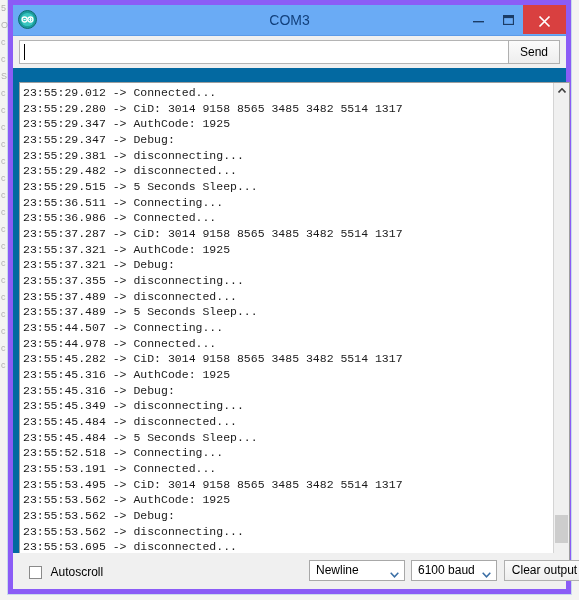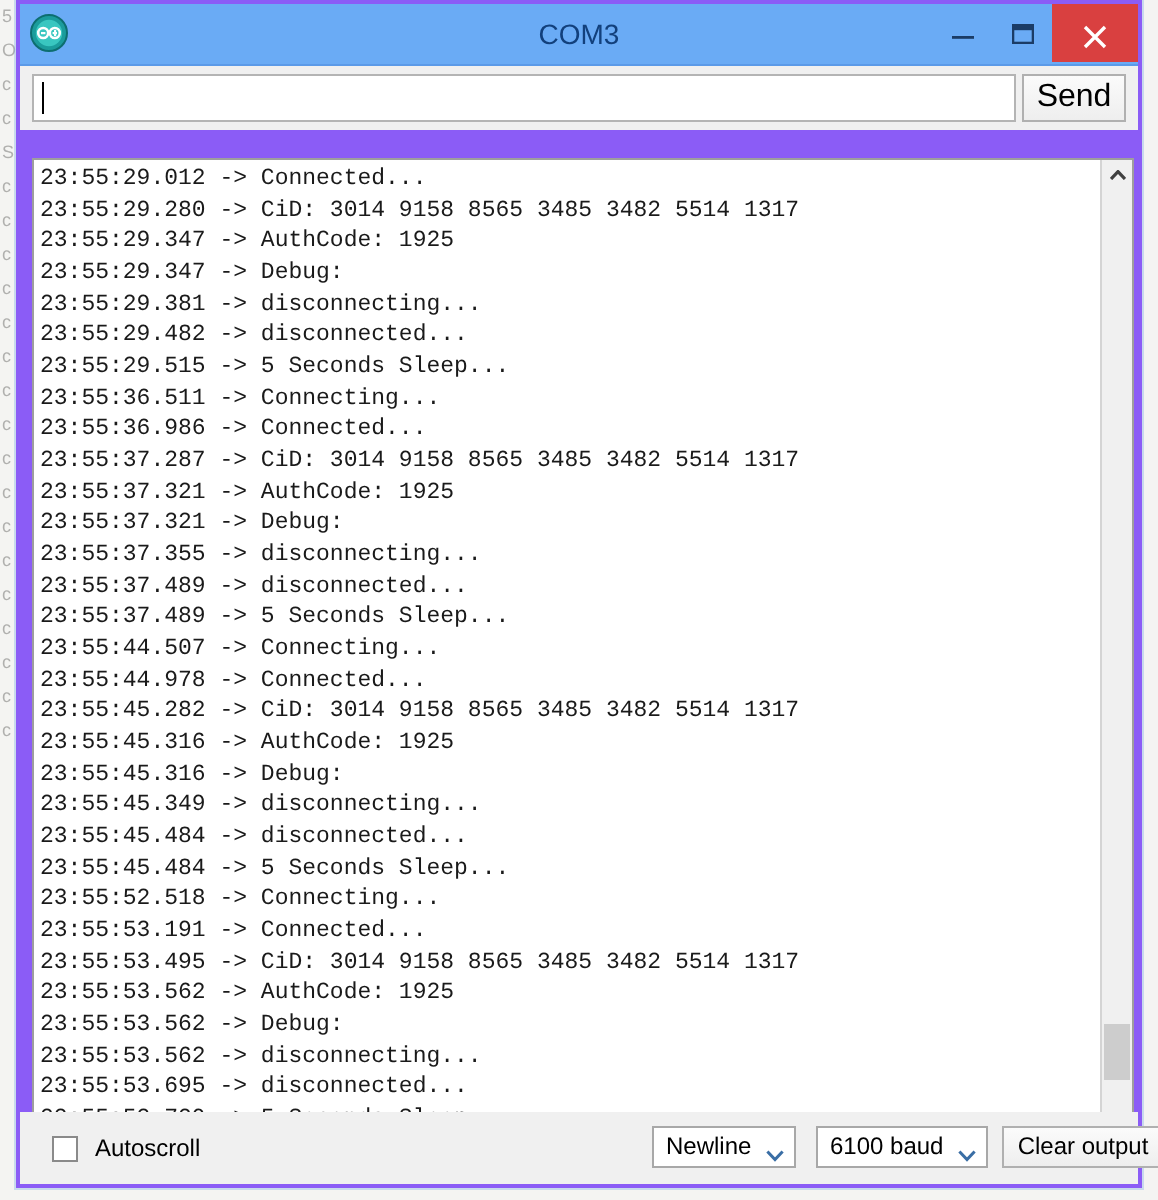--- a/index.html
+++ b/index.html
@@ -34,22 +34,22 @@
   }
   #behind-window-artifacts div { padding-left: 1px; }
 
   
   #serial-monitor-window {
     position: absolute;
     left: 8px;
     top: 0px;
     width: 563px;
     height: 594px;
-    background: #8b5cf6;
-    border: 2px solid #8b5cf6;
+    background: #0369a1;
+    border: 5px solid #8b5cf6;
     box-sizing: border-box;
     box-shadow: 0 0 0 1px rgba(120,170,225,0.35);
   }
 
   
   #title-bar {
     position: relative;
     height: 30px;
     background: #6aabf5;
     border-bottom: 1px solid #5b9ae8;
@@ -113,21 +113,21 @@
     background: #000;
   }
   #send-button {
     position: absolute;
     right: 6px; top: 4px;
     width: 52px; height: 24px;
     background: linear-gradient(#fbfbfb, #eeeeee);
     border: 1px solid #b0b0b0;
     box-sizing: border-box;
     font-family: "Liberation Sans", sans-serif;
-    font-size: 16px;
+    font-size: 12px;
     color: #000;
     line-height: 22px;
     text-align: center;
     cursor: default;
   }
 
   
   #log-area {
     position: absolute;
     left: 6px;
@@ -238,21 +238,21 @@
   }
   .combo .combo-text {
     position: absolute;
     left: 6px; top: 0;
     line-height: 19px;
   }
   .combo .combo-arrow {
     position: absolute;
     right: 5px; top: 6px;
   }
-  #line-ending-select { left: 296px; width: 72px; margin-left: 20px; }
+  #line-ending-select { left: 296px; width: 96px; }
   #baud-rate-select  { left: 398px; width: 86px; }
 
   #clear-output-button {
     position: absolute;
     left: 491px; top: 7px;
     width: 81px; height: 21px;
     background: linear-gradient(#fbfbfb, #eeeeee);
     border: 1px solid #b0b0b0;
     box-sizing: border-box;
     font-family: "Liberation Sans", sans-serif;

